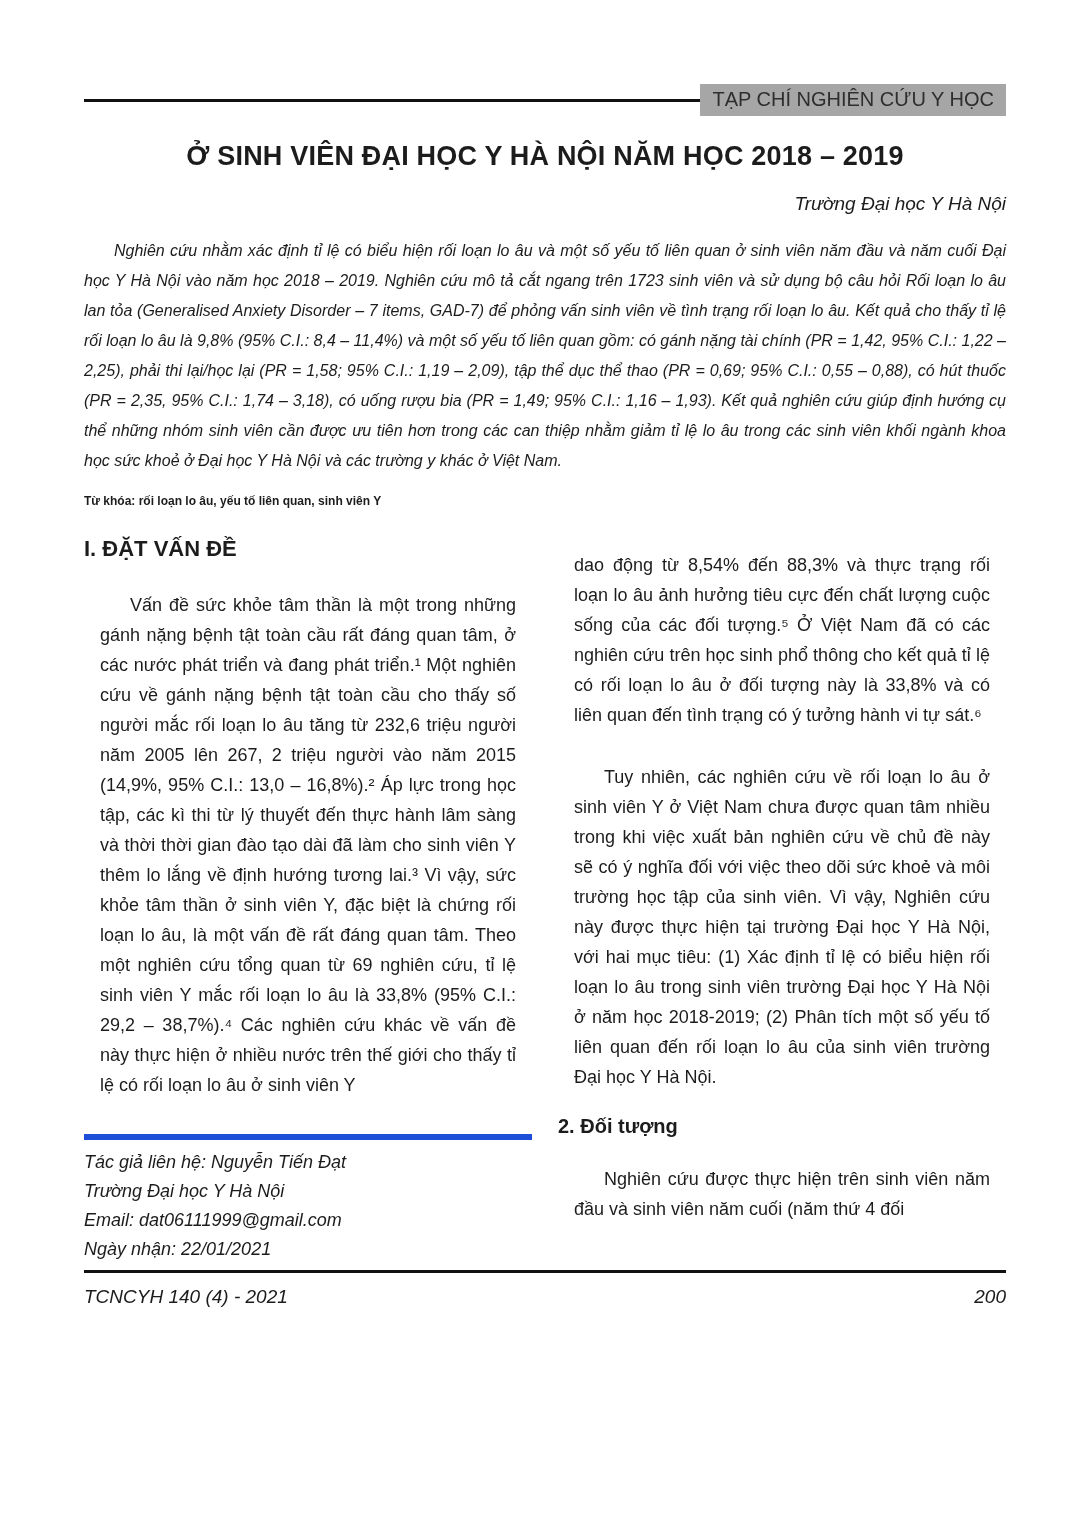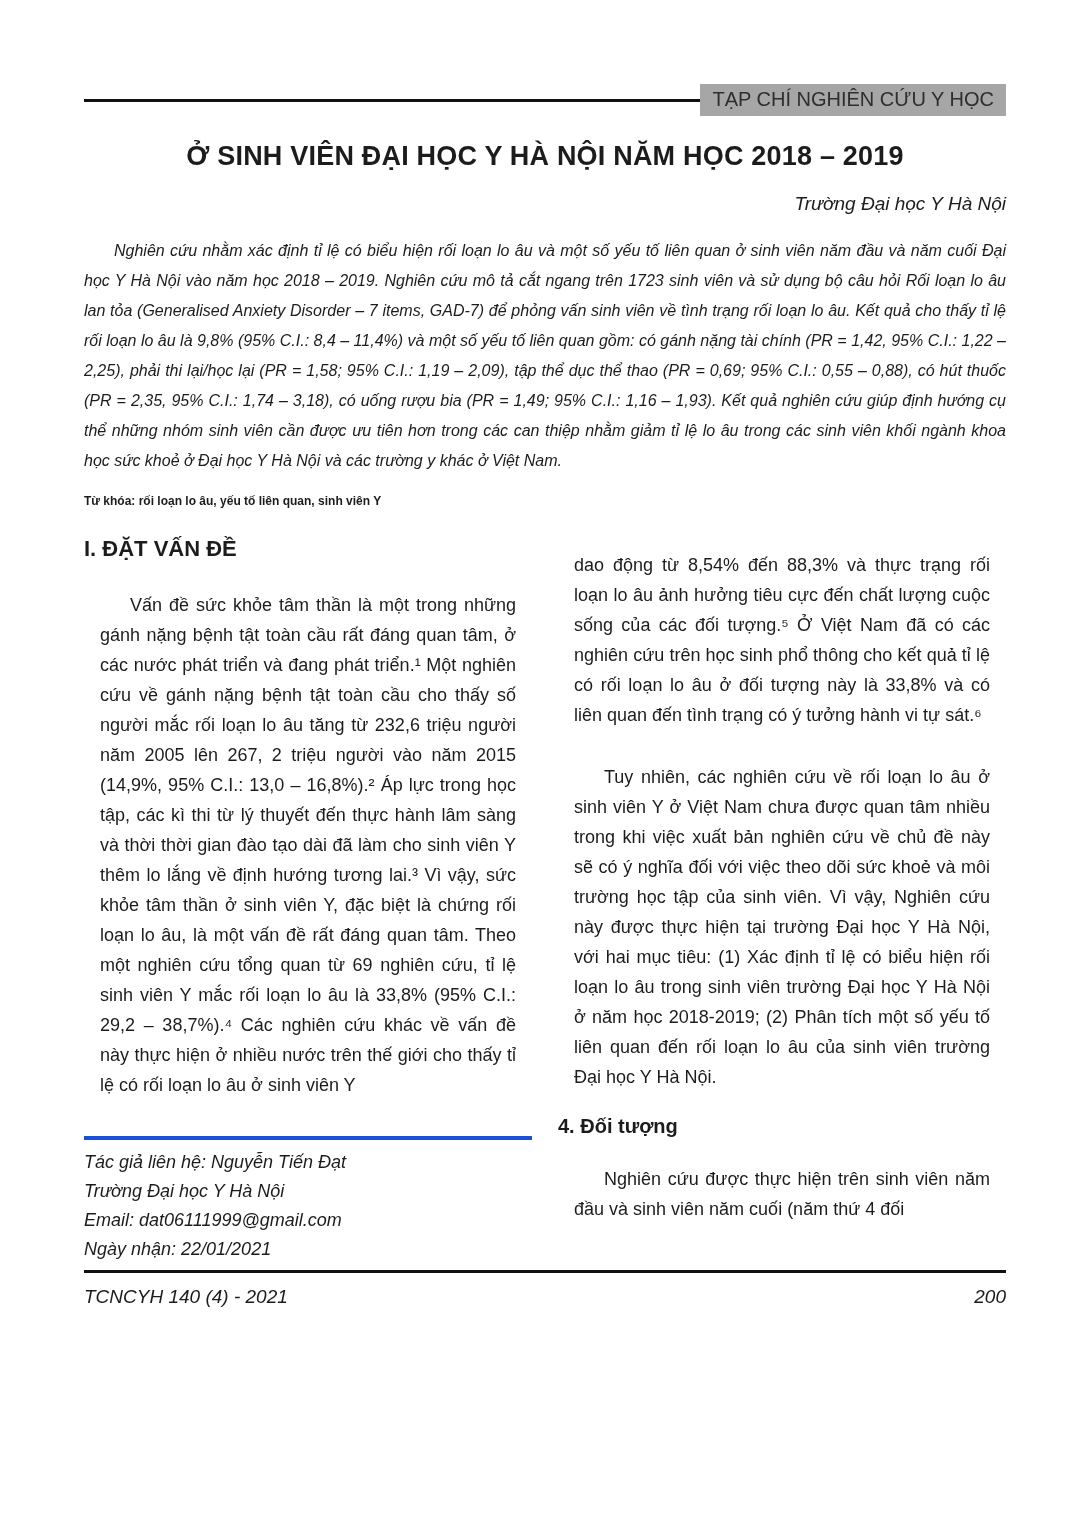--- a/index.html
+++ b/index.html
@@ -30,21 +30,21 @@
   .keywords { margin-top: 10px; font-weight: bold; font-size: 12px; line-height: 30px; }
   
   .columns { margin-top: 18px; display: flex; gap: 26px; height: 730px; overflow: hidden; }
   .col { flex: 1; display: flex; flex-direction: column; min-width: 0; }
   .section-heading { font-weight: bold; font-size: 22px; line-height: 30px; margin: 0 0 10px 0; }
   .section-heading.methods { margin-top: 10px; }
   .sub-heading { font-weight: bold; font-size: 20px; line-height: 28px; margin: 4px 0 8px 0; }
   .body-para { font-size: 18px; line-height: 30px; text-align: justify; margin: 16px; }
   .indent { text-indent: 30px; }
   
-  .footnote { margin-top: auto; border-top: 4px solid #1d4ed8; padding-top: 8px; }
+  .footnote { margin-top: auto; border-top: 6px solid #1d4ed8; padding-top: 8px; }
   .footnote-line { font-style: italic; font-size: 18px; line-height: 29px; }
   
   .footer-rule { height: 3px; background: #111111; margin-top: 6px; }
   .footer-row { display: flex; justify-content: space-between; padding-top: 12px; font-style: italic; font-size: 19px; line-height: 24px; text-align: center; }
 </style>
 </head>
 <body>
 
 <div class="page">
 
@@ -73,21 +73,21 @@
         <div class="footnote-line">Tác giả liên hệ: Nguyễn Tiến Đạt</div>
         <div class="footnote-line">Trường Đại học Y Hà Nội</div>
         <div class="footnote-line">Email: dat06111999@gmail.com</div>
         <div class="footnote-line">Ngày nhận: 22/01/2021</div>
       </div>
     </div>
 
     <div class="col">
       <p class="body-para">dao động từ 8,54% đến 88,3% và thực trạng rối loạn lo âu ảnh hưởng tiêu cực đến chất lượng cuộc sống của các đối tượng.⁵ Ở Việt Nam đã có các nghiên cứu trên học sinh phổ thông cho kết quả tỉ lệ có rối loạn lo âu ở đối tượng này là 33,8% và có liên quan đến tình trạng có ý tưởng hành vi tự sát.⁶</p>
       <p class="body-para indent">Tuy nhiên, các nghiên cứu về rối loạn lo âu ở sinh viên Y ở Việt Nam chưa được quan tâm nhiều trong khi việc xuất bản nghiên cứu về chủ đề này sẽ có ý nghĩa đối với việc theo dõi sức khoẻ và môi trường học tập của sinh viên. Vì vậy, Nghiên cứu này được thực hiện tại trường Đại học Y Hà Nội, với hai mục tiêu: (1) Xác định tỉ lệ có biểu hiện rối loạn lo âu trong sinh viên trường Đại học Y Hà Nội ở năm học 2018-2019; (2) Phân tích một số yếu tố liên quan đến rối loạn lo âu của sinh viên trường Đại học Y Hà Nội.</p>
-      <div class="sub-heading">4. Đối tượng</div>
+      <div class="sub-heading">2. Đối tượng</div>
       <p class="body-para indent">Nghiên cứu được thực hiện trên sinh viên năm đầu và sinh viên năm cuối (năm thứ 4 đối</p>
     </div>
 
   </div>
 
   <div class="footer-rule"></div>
   <div class="footer-row">
     <div>TCNCYH 140 (4) - 2021</div>
     <div>200</div>
   </div>

